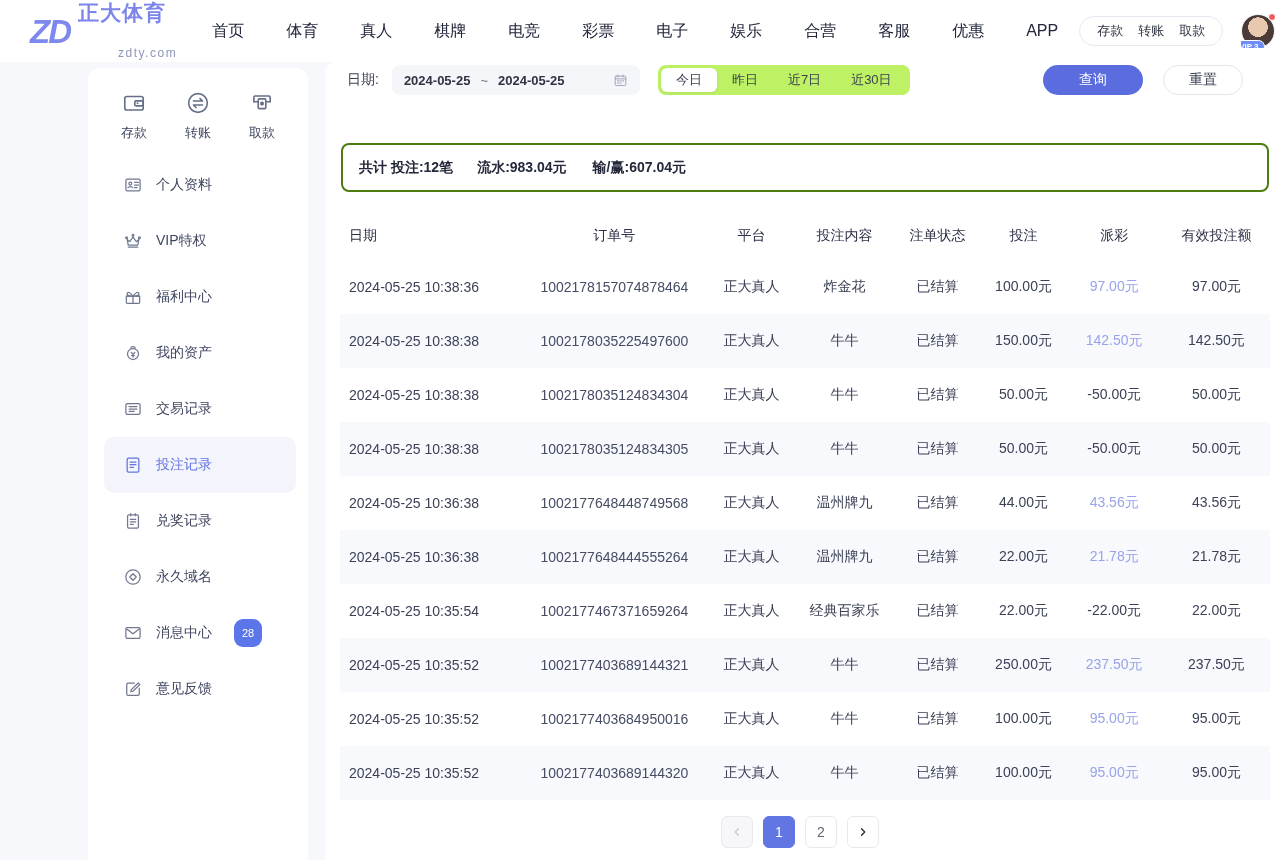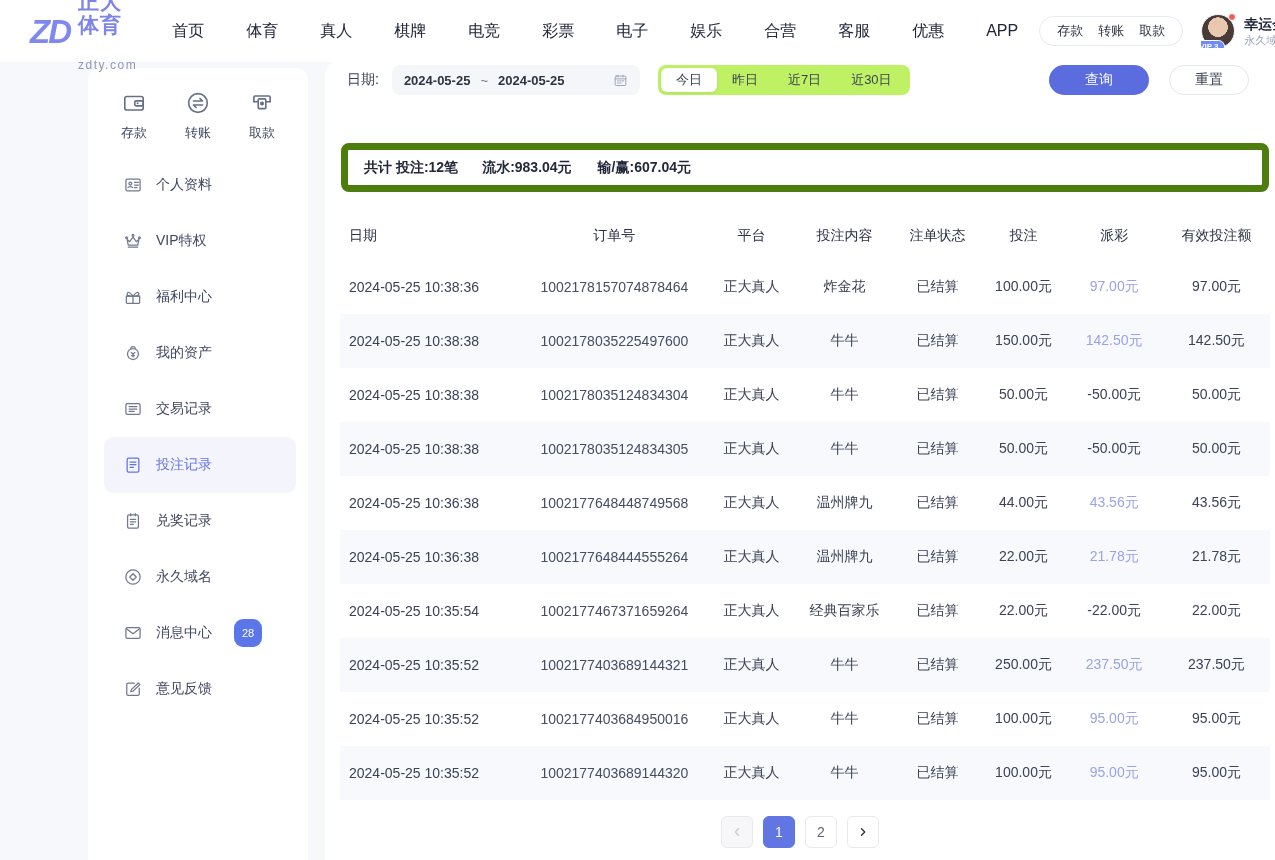--- a/index.html
+++ b/index.html
@@ -7,21 +7,21 @@
   body {
     font-family:"Liberation Sans","DejaVu Sans",sans-serif;
     background:#f7f8fc; color:#3b4156; position:relative; font-size:14px;
   }
   
   .topbar{position:absolute;top:0;left:0;right:0;height:62px;background:#fff;display:flex;align-items:center;padding:0 0 0 30px;z-index:5;}
   .logo{display:flex;align-items:center;gap:8px;cursor:pointer;}
   .logo-mark{font-size:33px;font-weight:bold;font-style:italic;color:#7e88ee;letter-spacing:-2px;line-height:1;}
   .logo-text{display:flex;flex-direction:column;line-height:1.1;gap:23px;}
   .logo-title{font-size:21px;font-weight:bold;color:#7d85ea;letter-spacing:1px;}
-  .logo-domain{font-size:12px;color:#8d96b8;letter-spacing:1.5px;}
+  .logo-domain{font-size:12px;color:#8d96b8;letter-spacing:1.5px;margin-left:40px;}
   .main-nav{display:flex;align-items:center;margin-left:14px;}
   .nav-item{font-size:16px;color:#21263a;padding:0 21px;cursor:pointer;white-space:nowrap;}
   .wallet-pill{margin-left:auto;display:flex;align-items:center;gap:15px;border:1px solid #e7e9f2;border-radius:16px;height:30px;padding:0 17px;font-size:13px;color:#2e3342;white-space:nowrap;}
   .wallet-pill span{cursor:pointer;}
   .user-block{display:flex;align-items:center;gap:9px;margin-left:18px;padding-right:0;overflow:hidden;flex:0 0 auto;width:102px;}
   .avatar-wrap{position:relative;flex:0 0 auto;}
   .avatar{width:34px;height:34px;border-radius:50%;background:radial-gradient(circle at 50% 38%,#e8c9b0 0 38%,#4a3a38 39% 70%,#3a2e30 100%);border:1px solid #eceef6;}
   .avatar-dot{position:absolute;top:-1px;right:-1px;width:8px;height:8px;border-radius:50%;background:#f25c5c;border:1px solid #fff;}
   .vip-badge{position:absolute;left:-8px;bottom:-5px;background:#6e8cf5;color:#fff;font-size:8px;font-weight:bold;padding:1px 5px;border-radius:7px;border:1px solid #fff;white-space:nowrap;}
   .user-meta{display:flex;flex-direction:column;line-height:1.3;overflow:hidden;}
@@ -33,33 +33,33 @@
   .qa-item{display:flex;flex-direction:column;align-items:center;gap:5px;cursor:pointer;color:#666f87;}
   .qa-label{font-size:13px;color:#3f4660;}
   .side-menu{margin-top:15px;}
   .menu-item{height:56px;display:flex;align-items:center;padding-left:35px;cursor:pointer;color:#70788f;}
   .menu-label{font-size:14px;color:#3f4660;margin-left:13px;}
   .menu-item.active{background:#f3f4fc;border-radius:10px;margin:0 12px 0 16px;padding-left:19px;color:#6374e0;}
   .menu-item.active .menu-label{color:#6374e0;}
   .menu-badge{margin-left:22px;background:#5b76e8;color:#fff;font-size:11px;line-height:18px;padding:5px 8px;border-radius:9px;}
   
   .main{position:absolute;top:62px;left:325px;right:0;bottom:0;background:#fff;border-radius:12px 0 0 0;}
-  .filter-row{display:flex;align-items:center;padding:2px 14px 0 22px;height:34px;}
+  .filter-row{display:flex;align-items:center;padding:2px 20px 0 22px;height:34px;}
   .date-label{font-size:14px;color:#3c4254;}
   .date-input{margin-left:13px;background:#f5f6fa;border-radius:8px;height:30px;width:248px;display:flex;align-items:center;padding:0 12px;font-size:13px;font-weight:bold;color:#2e3342;cursor:pointer;}
   .date-input .sep{margin:0 10px;color:#6a7188;font-weight:normal;}
   .date-input .cal{margin-left:auto;color:#9aa1b5;display:flex;}
   .quick-group{margin-left:18px;background:#bef264;border-radius:8px;height:30px;display:flex;align-items:center;padding:0 3px;}
   .quick-pill{font-size:13px;color:#3c4254;padding:0 15px;height:24px;line-height:24px;border-radius:6px;cursor:pointer;white-space:nowrap;}
   .quick-pill.active{background:#fff;box-shadow:0 1px 3px rgba(60,70,110,.12);}
   .filter-spacer{flex:1;}
   .btn{height:30px;border-radius:16px;font-size:14px;border:none;cursor:pointer;font-family:inherit;}
   .btn-query{width:100px;background:#5b6cdf;color:#fff;}
   .btn-reset{width:80px;background:#fff;color:#3c4254;border:1px solid #e4e6ef;margin:0 12px 0 20px;}
-  .summary-box{margin:47px 6px 0 16px;height:49px;border:7px solid #4d7c0f;border-radius:8px;display:flex;align-items:center;padding:0 16px;font-size:14px;font-weight:bold;color:#23283a;}
+  .summary-box{margin:47px 6px 0 16px;height:49px;border:2px solid #4d7c0f;border-radius:8px;display:flex;align-items:center;padding:0 16px;font-size:14px;font-weight:bold;color:#23283a;}
   .summary-box span{margin-right:26px;white-space:nowrap;}
   .summary-box span:first-child{margin-right:24px;}
   
   .bet-table{margin:20px 5px 0 15px;}
   .t-row{display:grid;grid-template-columns:19.5% 20% 9.5% 10.5% 9.5% 9% 10.5% 11.5%;align-items:center;}
   .t-head{height:48px;font-size:14px;color:#2b3145;}
   .t-body .t-row{height:54px;font-size:14px;color:#3b4156;}
   .t-body .t-row:nth-child(even){background:#f8f9fd;}
   .t-cell{text-align:center;white-space:nowrap;overflow:hidden;}
   .t-cell.first{text-align:left;padding-left:9px;}

